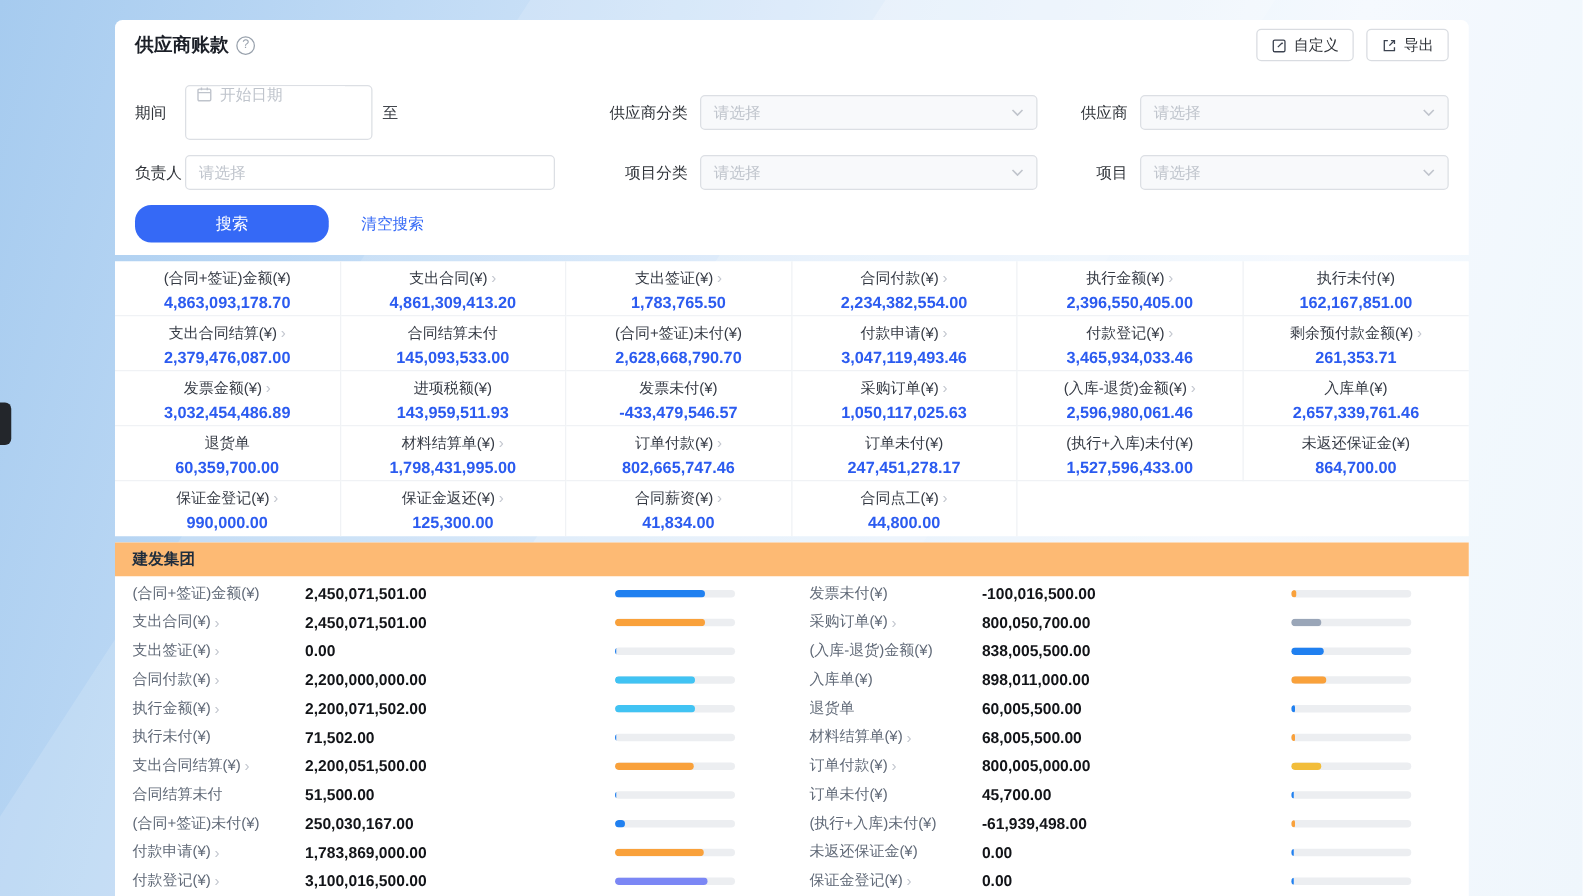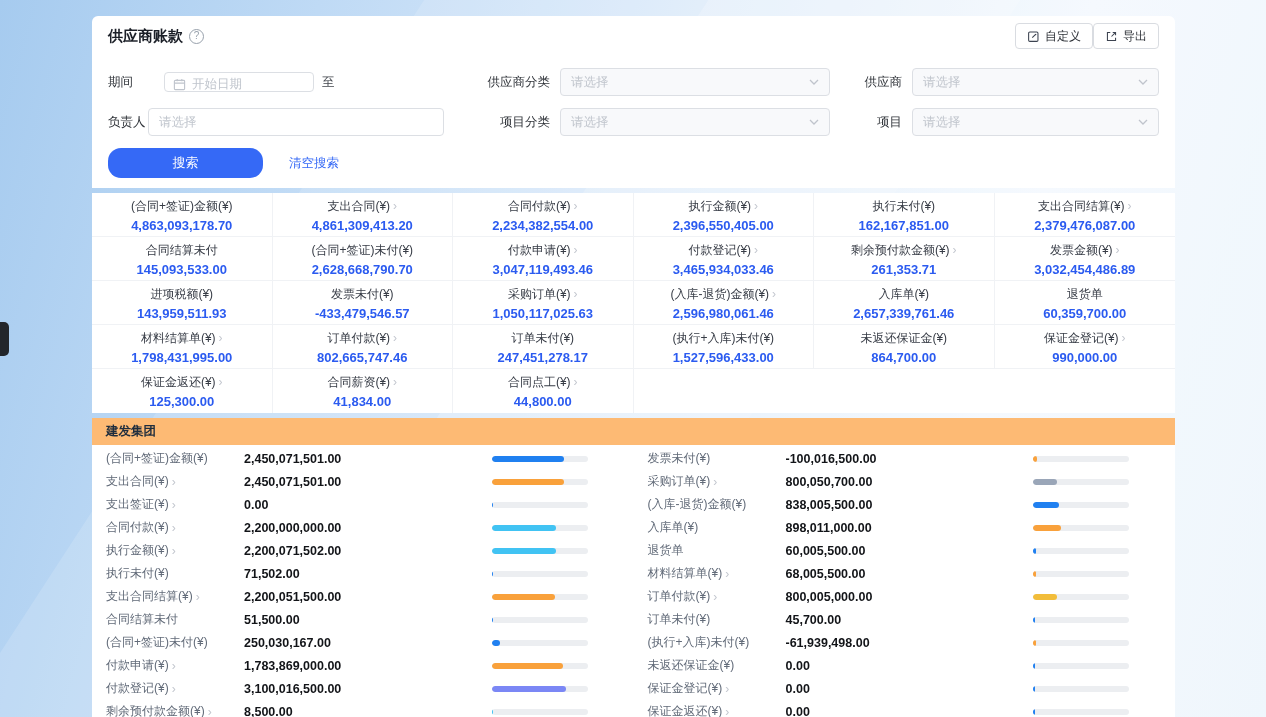--- a/index.html
+++ b/index.html
@@ -21,32 +21,32 @@
   .card { background:#fff; }
   .card + .card { margin-top:5px; }
   .card-top { border-radius:6px 6px 0 0; padding-bottom:10px; }
 
   .topbar { height:40px; display:flex; align-items:center; justify-content:space-between; padding:0 16px; }
   .title-wrap { display:flex; align-items:center; }
   .title { font-size:15px; font-weight:bold; color:#1b1f27; }
   .help { display:inline-flex; width:15px; height:15px; border-radius:50%;
     border:1px solid #98a1ac; color:#98a1ac; font-size:10px; line-height:1;
     align-items:center; justify-content:center; margin-left:6px; cursor:pointer; }
-  .actions { display:flex; }
+  .actions { display:flex; gap:10px; }
   .btn { display:inline-flex; align-items:center; gap:5px; height:26px; padding:0 11px;
     background:#fff; border:1px solid #d9dce1; border-radius:4px; font-size:12px; color:#30343a; cursor:pointer; }
   .btn svg { width:13px; height:13px; }
 
   .f-row { display:grid; grid-template-columns:40px 330px 82px 270px 82px 1fr;
     align-items:center; margin-top:12px; padding:0 16px; }
   .f-label { font-size:12.5px; color:#30343a; white-space:nowrap; }
   .f-label.r { text-align:right; padding-right:10px; }
   .ctrl-date { display:flex; align-items:center; }
-  .date-input { display:flex; align-items:flex-end; border:1px solid #dcdfe4; border-radius:4px;
-    height:20px; padding:0 8px; background:#fff;margin-left:16px; }
+  .date-input { display:flex; align-items:flex-start; border:1px solid #dcdfe4; border-radius:4px;
+    height:44px; padding:0 8px; background:#fff; }
   .date-input input { border:none; outline:none; width:100px; font-size:12.5px; color:#333;
     font-family:"Liberation Sans","DejaVu Sans",sans-serif; }
   .date-input svg { width:13px; height:13px; margin-right:6px; flex:none; }
   .w150 { width:150px; } .w140 { width:140px; }
   .to { font-size:12.5px; color:#42464d; margin:0 8px; }
   .text-input { border:1px solid #dcdfe4; border-radius:4px; height:28px; padding:0 10px;
     width:296px; font-size:12.5px; color:#333; outline:none;
     font-family:"Liberation Sans","DejaVu Sans",sans-serif; }
   ::placeholder { color:#bfc4cc; }
   .select { display:flex; align-items:center; justify-content:space-between; border:1px solid #dcdfe4;
@@ -172,20 +172,24 @@
         <div class="stat-cell">
           <div class="stat-label"><span>(合同+签证)金额(¥)</span></div>
           <div class="stat-value">4,863,093,178.70</div>
         </div>
 
         <div class="stat-cell">
           <div class="stat-label"><span>支出合同(¥)</span><span class="chev">›</span></div>
           <div class="stat-value">4,861,309,413.20</div>
         </div>
 
+        <div class="stat-cell">
+          <div class="stat-label"><span>支出签证(¥)</span><span class="chev">›</span></div>
+          <div class="stat-value">1,783,765.50</div>
+        </div>
 
         <div class="stat-cell">
           <div class="stat-label"><span>合同付款(¥)</span><span class="chev">›</span></div>
           <div class="stat-value">2,234,382,554.00</div>
         </div>
 
         <div class="stat-cell">
           <div class="stat-label"><span>执行金额(¥)</span><span class="chev">›</span></div>
           <div class="stat-value">2,396,550,405.00</div>
         </div>

